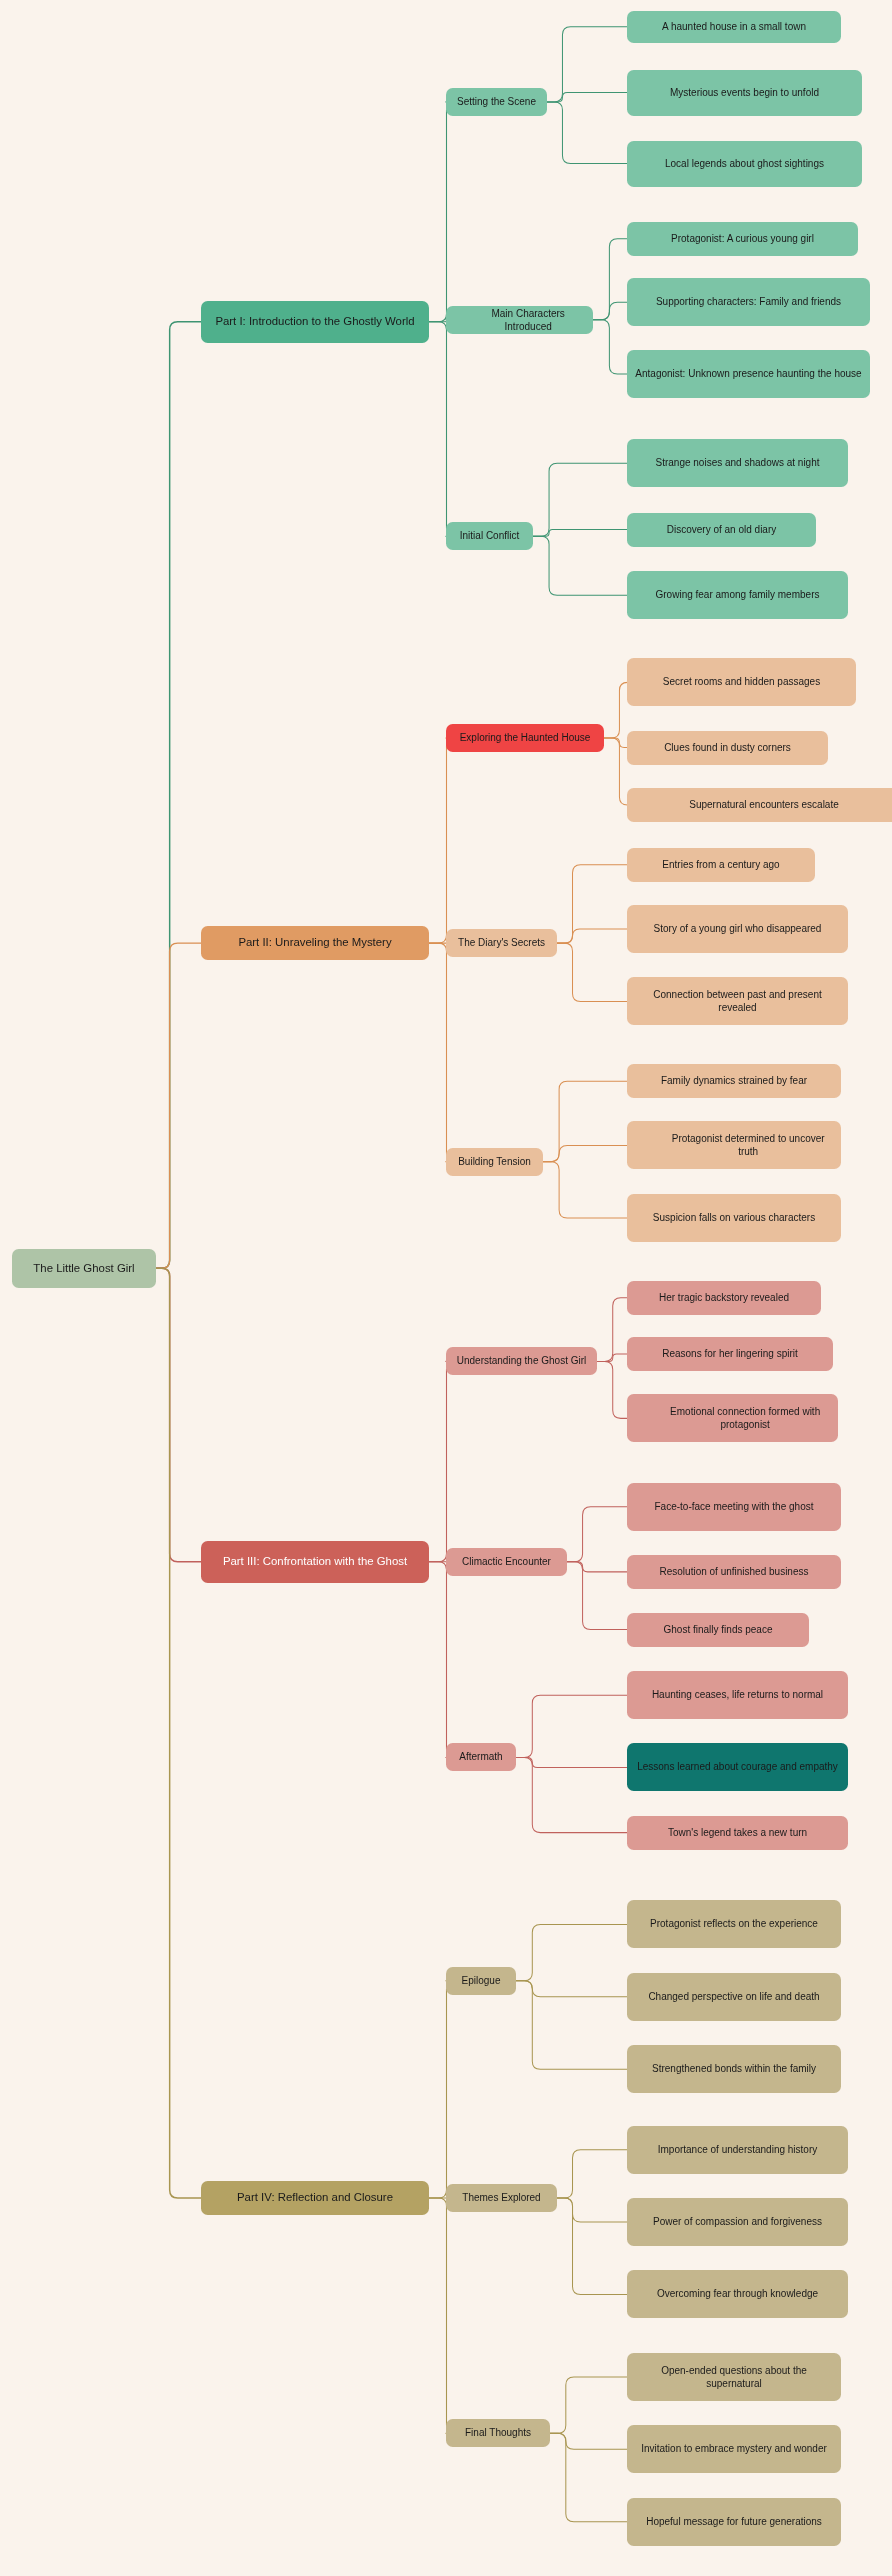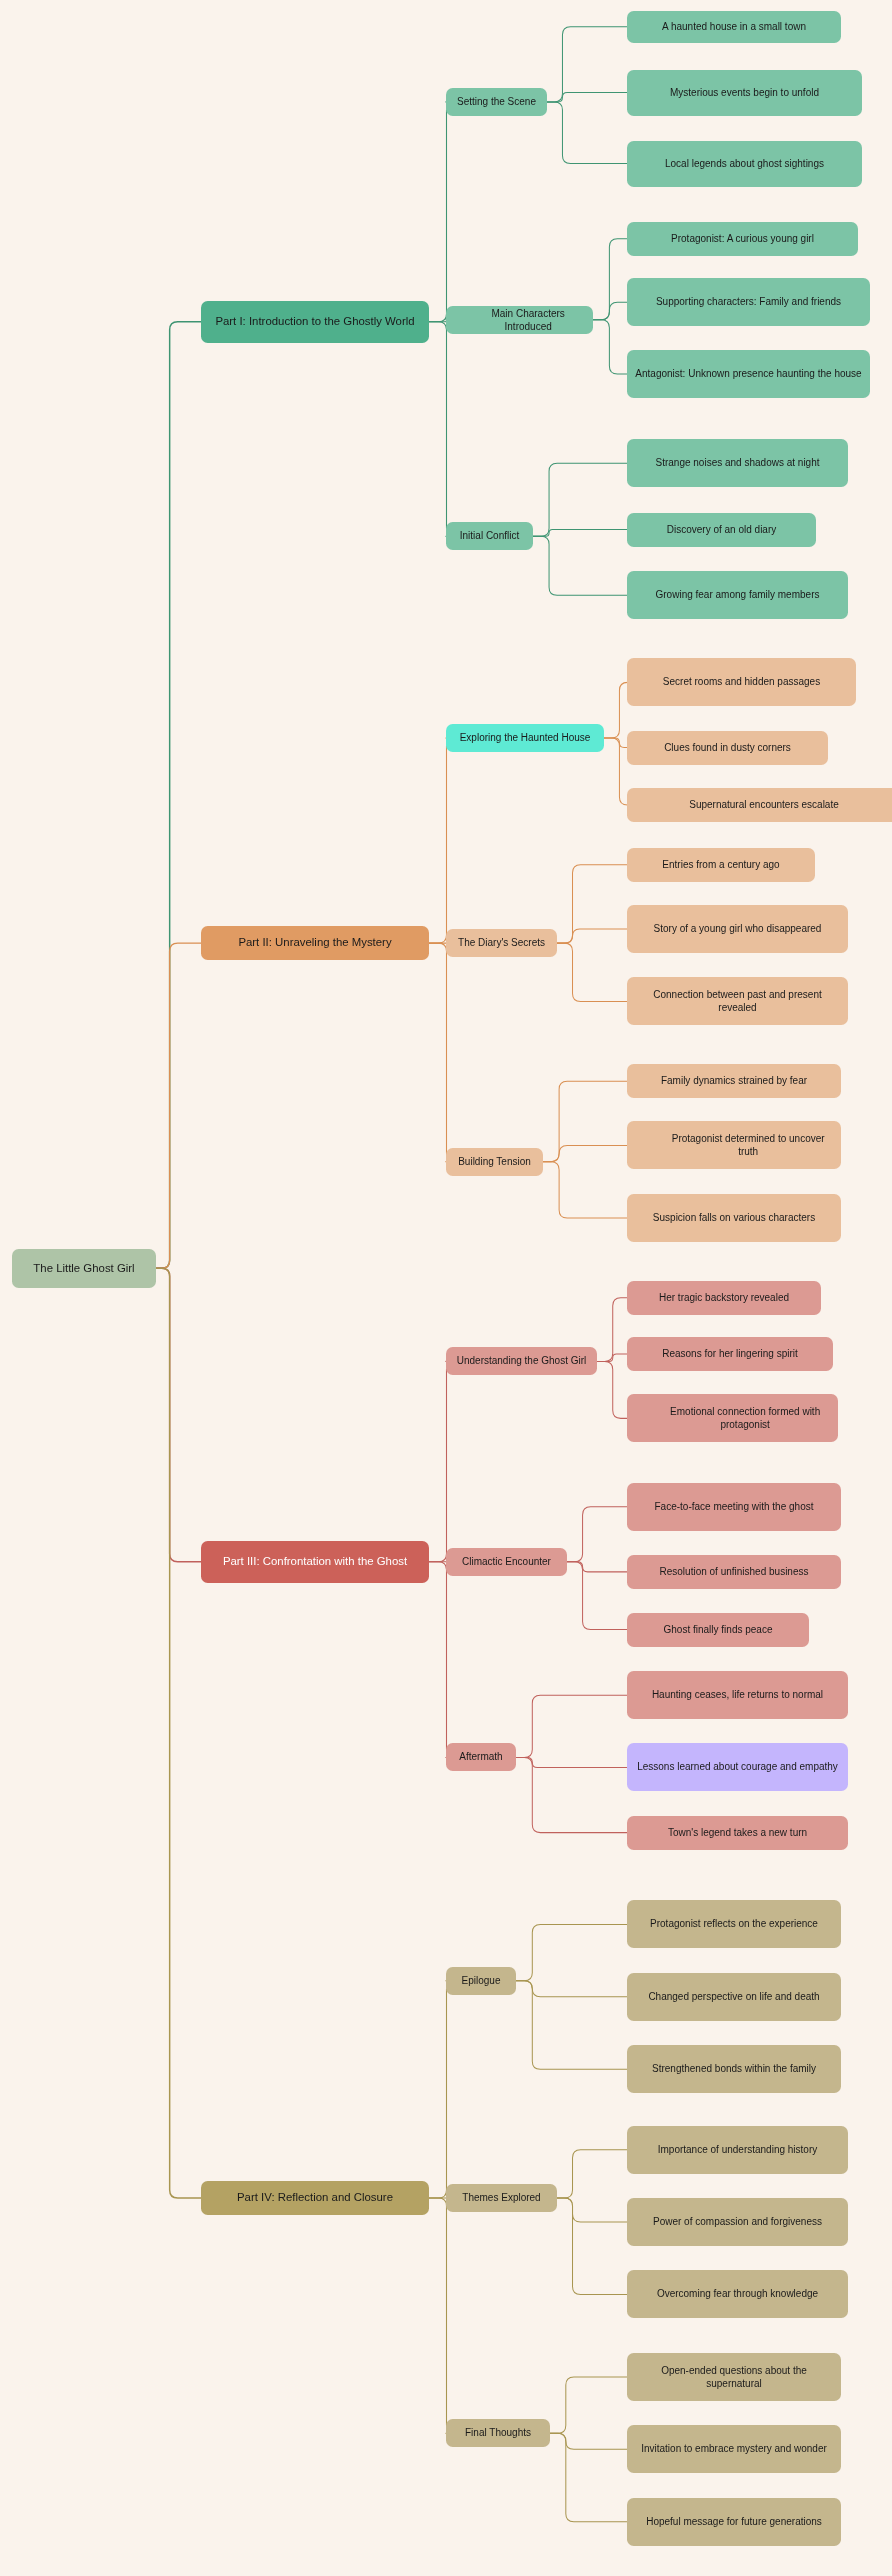--- a/index.html
+++ b/index.html
@@ -138,21 +138,21 @@
       </div>
       <div class="node lvl3" style="left: 627px; top: 513px; width: 189px; height: 34px; background: rgb(124, 196, 166); justify-content: flex-end;">
         <span class="lbl">Discovery of an old diary</span>
       </div>
       <div class="node lvl3" style="left: 627px; top: 571px; width: 221px; height: 48px; background: rgb(124, 196, 166);">
         <span class="lbl">Growing fear among family members</span>
       </div>
       <div class="node lvl1" style="left: 201px; top: 926px; width: 228px; height: 34px; background: rgb(224, 155, 99); color: rgb(26, 26, 26);">
         <span class="lbl">Part II: Unraveling the Mystery</span>
       </div>
-      <div class="node lvl2" style="left: 446px; top: 724px; width: 158px; height: 28px; background: #5eead4;">
+      <div class="node lvl2" style="left: 446px; top: 724px; width: 158px; height: 28px; background: #ef4444;">
         <span class="lbl">Exploring the Haunted House</span>
       </div>
       <div class="node lvl3" style="left: 627px; top: 658px; width: 229px; height: 48px; background: rgb(233, 191, 156);">
         <span class="lbl">Secret rooms and hidden passages</span>
       </div>
       <div class="node lvl3" style="left: 627px; top: 731px; width: 201px; height: 34px; background: rgb(233, 191, 156);">
         <span class="lbl">Clues found in dusty corners</span>
       </div>
       <div class="node lvl3" style="left: 627px; top: 788px; width: 274px; height: 34px; background: rgb(233, 191, 156); justify-content: center;">
         <span class="lbl">Supernatural encounters escalate</span>
@@ -207,21 +207,21 @@
       </div>
       <div class="node lvl3" style="left: 627px; top: 1613px; width: 182px; height: 34px; background: rgb(220, 154, 147);">
         <span class="lbl">Ghost finally finds peace</span>
       </div>
       <div class="node lvl2" style="left: 446px; top: 1743px; width: 70px; height: 28px; background: rgb(220, 154, 147);">
         <span class="lbl">Aftermath</span>
       </div>
       <div class="node lvl3" style="left: 627px; top: 1671px; width: 221px; height: 48px; background: rgb(220, 154, 147);">
         <span class="lbl">Haunting ceases, life returns to normal</span>
       </div>
-      <div class="node lvl3" style="left: 627px; top: 1743px; width: 221px; height: 48px; background: #c4b5fd;">
+      <div class="node lvl3" style="left: 627px; top: 1743px; width: 221px; height: 48px; background: #0f766e;">
         <span class="lbl">Lessons learned about courage and empathy</span>
       </div>
       <div class="node lvl3" style="left: 627px; top: 1816px; width: 221px; height: 34px; background: rgb(220, 154, 147);">
         <span class="lbl">Town's legend takes a new turn</span>
       </div>
       <div class="node lvl1" style="left: 201px; top: 2181px; width: 228px; height: 34px; background: rgb(180, 162, 99); color: rgb(26, 26, 26);">
         <span class="lbl">Part IV: Reflection and Closure</span>
       </div>
       <div class="node lvl2" style="left: 446px; top: 1967px; width: 70px; height: 28px; background: rgb(196, 182, 141);">
         <span class="lbl">Epilogue</span>

